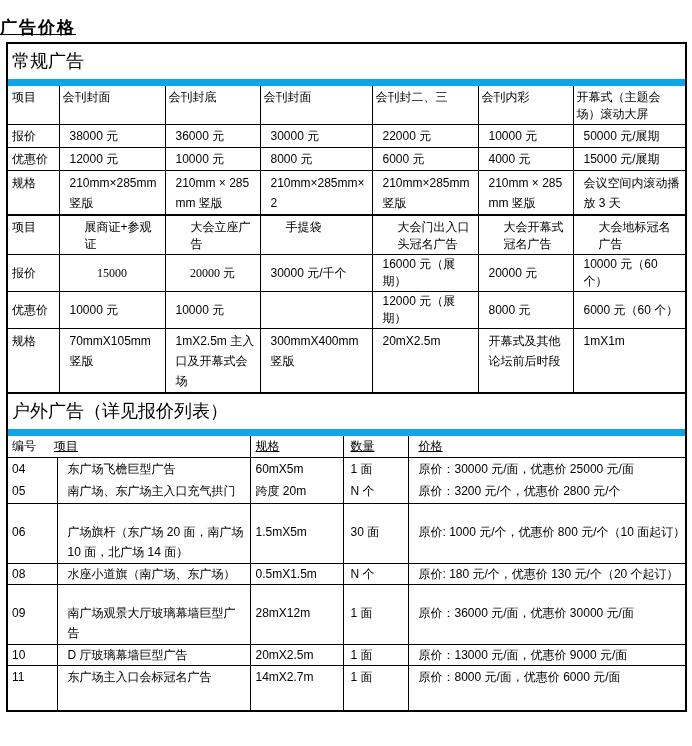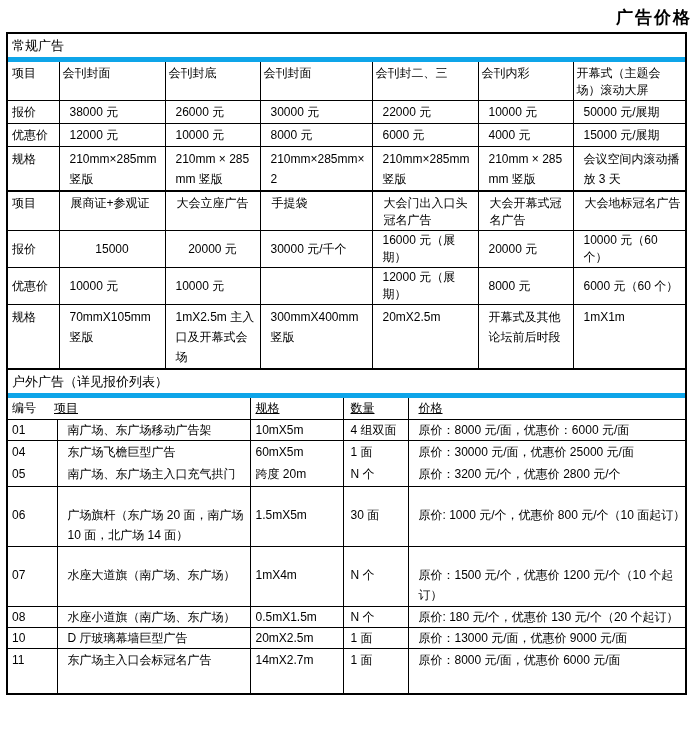--- a/index.html
+++ b/index.html
@@ -1,33 +1,33 @@
 <!DOCTYPE html>
 <html><head>
 <meta charset="utf-8">
 <style>
   html,body{margin:0;padding:0;background:#fff;}
   body{width:692px;height:746px;overflow:hidden;color:#000;
        font-family:"Liberation Sans",sans-serif;}
-  .title{height:26px;padding-top:6px;text-align:right;font-size:17px;
-         font-weight:bold;letter-spacing:2px;}
+  .title{height:26px;padding-top:16px;text-align:left;font-size:17px;
+         font-weight:bold;letter-spacing:2px;text-decoration:underline;}
   .sheet{margin:0 5px 0 6px;border:2px solid #000;}
-  .sec{height:19px;line-height:19px;padding:2px 4px;font-size:13px;
-       border-bottom:5px solid #0ea5e9;}
+  .sec{height:19px;line-height:19px;padding:8px 4px;font-size:18px;
+       border-bottom:7px solid #0ea5e9;}
   .hr2{height:0;border-top:2px solid #000;}
   table{border-collapse:collapse;width:100%;table-layout:fixed;border-style:hidden;}
   td{border:1px solid #000;font-size:12px;padding:1px 3px 1px 10px;
      vertical-align:middle;word-break:break-all;}
   td.lbl{padding-left:4px;}
   tr.th1{height:32px;}  tr.th1 td{vertical-align:top;line-height:17px;padding-top:3px;padding-left:3px;}
-  tr.th2{height:38px;}  tr.th2 td{vertical-align:top;line-height:17px;padding-top:3px;padding-left:11px;}
+  tr.th2{height:38px;}  tr.th2 td{vertical-align:top;line-height:17px;padding-top:3px;padding-left:25px;}
   tr.th1 td.lbl,tr.th2 td.lbl{padding-left:4px;}
   tr.num{height:23px;}
   tr.spec{height:42px;} tr.spec td{vertical-align:top;line-height:20px;padding-top:2px;}
-  td.ctr{text-align:center;padding-left:3px;}
+  td.ctr{text-align:center;padding-left:3px;font-family:Liberation Serif, serif;}
   
   tr.ohdr{height:21px;text-decoration:underline;} tr.ohdr td{line-height:19px;}
   tr.o1{height:21px;}
   tr.o2{height:44px;}   tr.o2 td{vertical-align:top;padding-top:0;}
   tr.o2 .l{line-height:22px;white-space:nowrap;overflow:hidden;}
   tr.o15{height:42px;}  tr.o15 td{vertical-align:top;line-height:20px;padding-top:18px;}
   td.no{padding-left:4px;}
   td.item{padding-left:10px;}
   td.spc{padding-left:5px;}
   td.qty{padding-left:7px;}
@@ -60,21 +60,21 @@
         <td>会刊封面</td>
         <td>会刊封底</td>
         <td>会刊封面</td>
         <td>会刊封二、三</td>
         <td>会刊内彩</td>
         <td>开幕式（主题会场）滚动大屏</td>
       </tr>
       <tr class="num">
         <td class="lbl">报价</td>
         <td>38000 元</td>
-        <td>26000 元</td>
+        <td>36000 元</td>
         <td>30000 元</td>
         <td>22000 元</td>
         <td>10000 元</td>
         <td>50000 元/展期</td>
       </tr>
       <tr class="num">
         <td class="lbl">优惠价</td>
         <td>12000 元</td>
         <td>10000 元</td>
         <td>8000 元</td>
@@ -158,27 +158,20 @@
           <col style="width:277px">
         </colgroup>
       <tbody>
           <tr class="ohdr">
         <td class="no" colspan="2"><span class="no-h">编号</span><span>项目</span></td>
         <td class="spc">规格</td>
         <td class="qty">数量</td>
         <td class="price">价格</td>
       </tr>
 
-      <tr class="o1">
-        <td class="no">01</td>
-        <td class="item">南广场、东广场移动广告架</td>
-        <td class="spc">10mX5m</td>
-        <td class="qty">4 组双面</td>
-        <td class="price">原价：8000 元/面，优惠价：6000 元/面</td>
-      </tr>
 
       <tr class="o2">
         <td class="no">
           <div class="l">04</div>
           <div class="l">05</div>
         </td>
         <td class="item">
           <div class="l">东广场飞檐巨型广告</div>
           <div class="l">南广场、东广场主入口充气拱门</div>
         </td>
@@ -196,34 +189,34 @@
         </td>
       </tr>
 
       <tr class="o15">
         <td class="no">06</td>
         <td class="item">广场旗杆（东广场 20 面，南广场 10 面，北广场 14 面）</td>
         <td class="spc">1.5mX5m</td>
         <td class="qty">30 面</td>
         <td class="price">原价: 1000 元/个，优惠价 800 元/个（10 面起订）</td>
       </tr>
-      <tr class="o15 wrapok">
-        <td class="no">07</td>
-        <td class="item">水座大道旗（南广场、东广场）</td>
-        <td class="spc">1mX4m</td>
-        <td class="qty">N 个</td>
-        <td class="price">原价：1500 元/个，优惠价 1200 元/个（10 个起订）</td>
-      </tr>
       <tr class="o1">
         <td class="no">08</td>
         <td class="item">水座小道旗（南广场、东广场）</td>
         <td class="spc">0.5mX1.5m</td>
         <td class="qty">N 个</td>
         <td class="price">原价: 180 元/个，优惠价 130 元/个（20 个起订）</td>
       </tr>
+      <tr class="o15">
+        <td class="no">09</td>
+        <td class="item">南广场观景大厅玻璃幕墙巨型广告</td>
+        <td class="spc">28mX12m</td>
+        <td class="qty">1 面</td>
+        <td class="price">原价：36000 元/面，优惠价 30000 元/面</td>
+      </tr>
       <tr class="o1">
         <td class="no">10</td>
         <td class="item">D 厅玻璃幕墙巨型广告</td>
         <td class="spc">20mX2.5m</td>
         <td class="qty">1 面</td>
         <td class="price">原价：13000 元/面，优惠价 9000 元/面</td>
       </tr>
 
       <tr class="o2">
         <td class="no">

